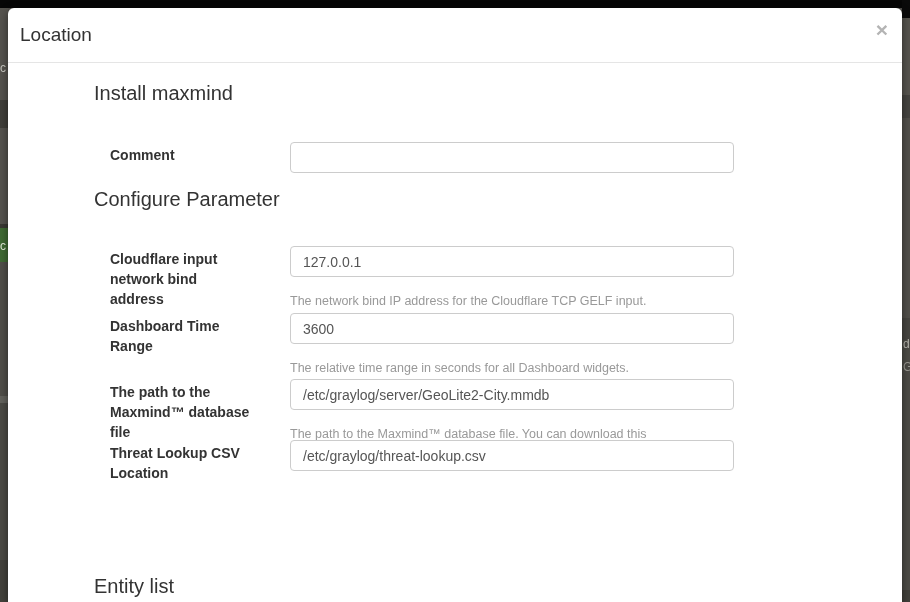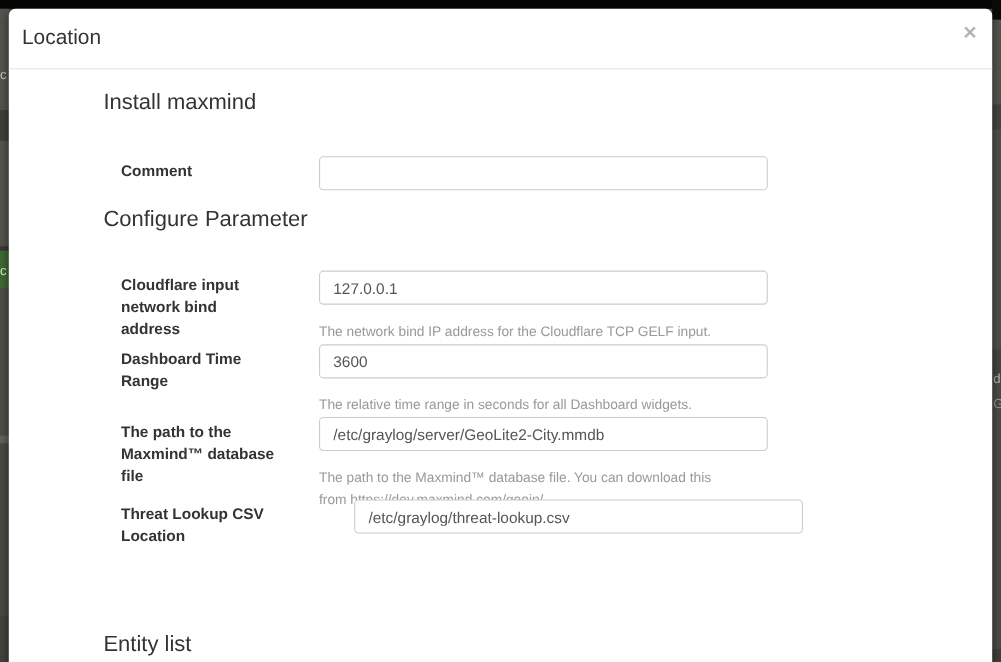--- a/index.html
+++ b/index.html
@@ -71,31 +71,31 @@
   }
   .st-install-comment    { top: 17px; }
   .st-configure-parameter{ top: 123px; }
   .st-entity-list        { top: 510px; }
 
   .form-row { position: absolute; left: 102px; display: flex; }
   .row-comment   { top: 79px; }
   .row-bind      { top: 183px; }
   .row-dashboard { top: 250px; }
   .row-maxmind   { top: 316px; }
-  .row-threat    { top: 391px; gap: 32px; }
+  .row-threat    { top: 377px; }
 
   .field-label {
     width: 180px; flex: 0 0 180px;
     padding-top: 3px; padding-right: 20px; box-sizing: border-box;
     font-size: 14px; font-weight: 700; color: #333;
     line-height: 20px; white-space: pre-line;
   }
   .input-col { width: 392px; }
   .text-input {
-    display: block; width: 408px; height: 31px; box-sizing: border-box;
+    display: block; width: 444px; height: 31px; box-sizing: border-box;
     border: 1px solid #ccc; border-radius: 4px;
     padding: 6px 12px; font-size: 14px; color: #555;
     font-family: "Liberation Sans", "DejaVu Sans", sans-serif;
     background: #fff; outline: none;
   }
   .help-text {
     margin-top: 14px; width: 392px;
     font-size: 12.5px; line-height: 20px; color: #999;
     white-space: pre-line;
   }

